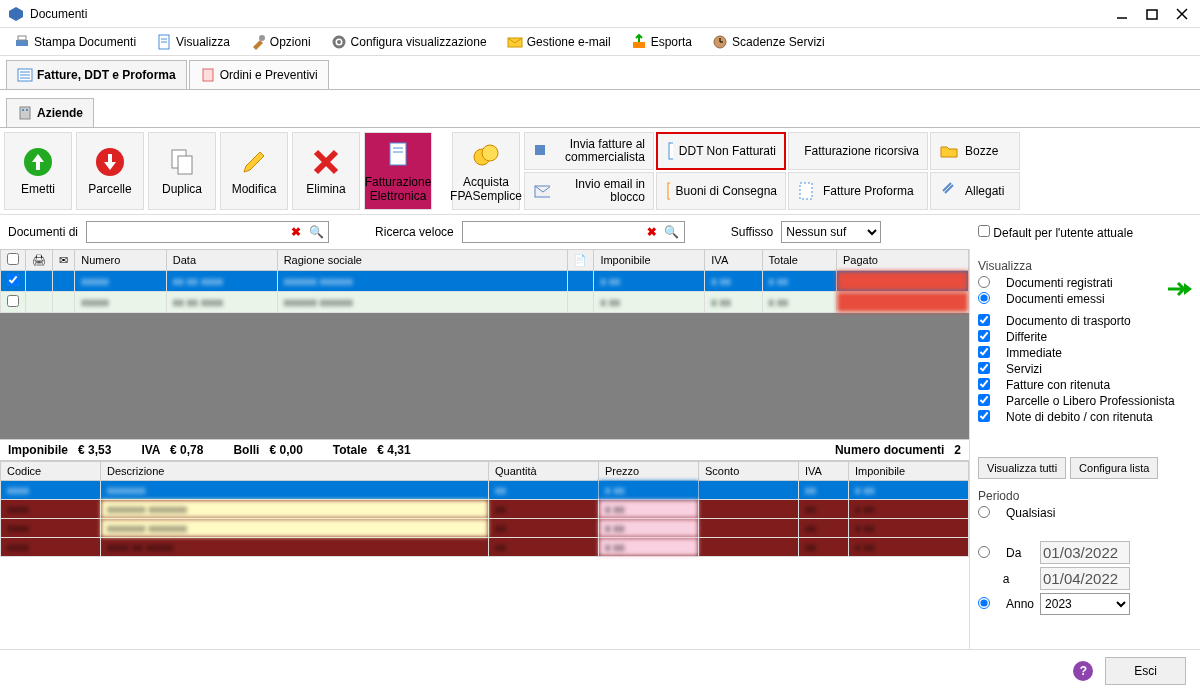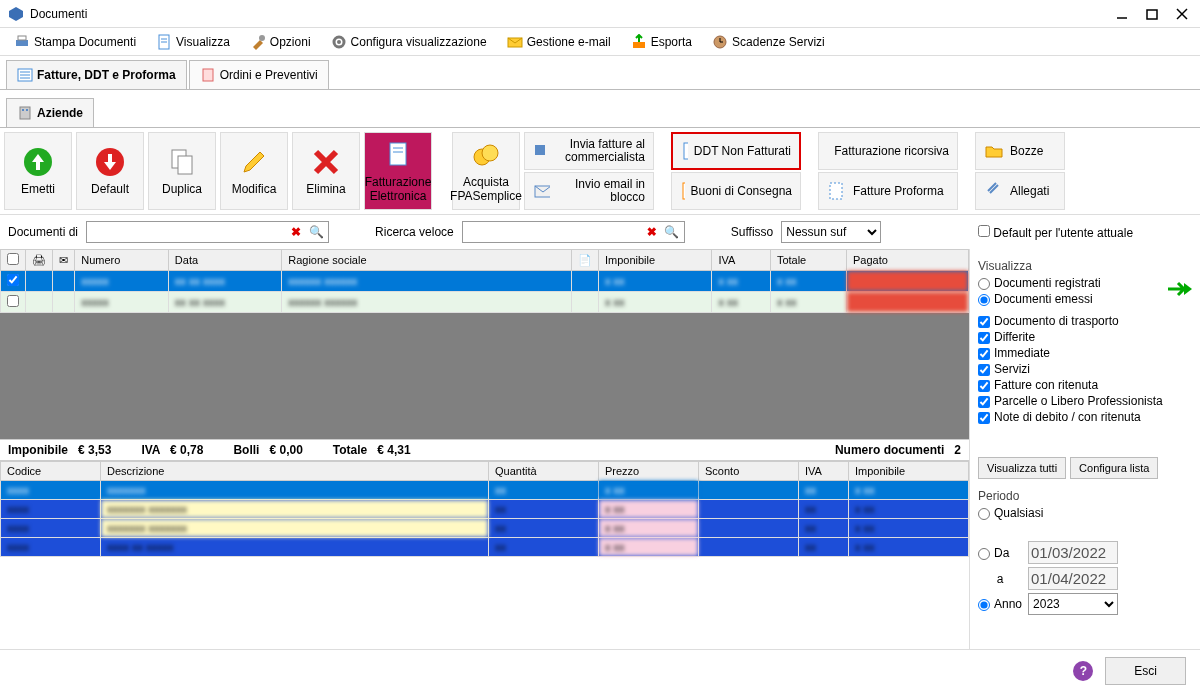--- a/index.html
+++ b/index.html
@@ -12,52 +12,52 @@
 .menubar { height: 28px; display: flex; align-items: center; gap: 8px; padding: 4px 8px; border-bottom: 1px solid #ddd; }
 .menu-item { display: inline-flex; align-items: center; gap: 4px; padding: 2px 6px; cursor: pointer; }
 .tabs { height: 34px; display: flex; align-items: flex-end; padding: 0 6px; border-bottom: 1px solid #bbb; }
 .tab { display: flex; align-items: center; gap: 4px; padding: 6px 10px; border: 1px solid #bbb; border-bottom: none; background: #f5f5f5; cursor: pointer; margin-right: 2px; font-weight: bold; }
 .tab.inactive { font-weight: normal; background: #fafafa; }
 .subtabs { height: 34px; display: flex; align-items: flex-end; padding: 0 6px; border-bottom: 1px solid #bbb; margin-top: 4px; }
 .toolbar { display: flex; padding: 4px; gap: 4px; border-bottom: 1px solid #ddd; }
 .toolbtn { display: flex; flex-direction: column; align-items: center; justify-content: center; width: 68px; height: 78px; border: 1px solid #ddd; background: #f5f5f5; cursor: pointer; text-align: center; font-size: 11px; gap: 4px; }
 .toolbtn.green { background: #be185d; }
 .toolbar-right { display: flex; flex-direction: column; gap: 2px; }
-.toolbar-right-row { display: flex; gap: 17px; }
+.toolbar-right-row { display: flex; gap: 2px; }
 .toolbtn-sm { display: flex; align-items: center; gap: 6px; padding: 4px 8px; border: 1px solid #ddd; background: #f5f5f5; cursor: pointer; height: 38px; white-space: nowrap; font-size: 11px; }
 .toolbtn-sm.highlight { border: 2px solid #d00; }
 .searchbar { display: flex; align-items: center; gap: 8px; padding: 6px 8px; }
 .searchbar label { white-space: nowrap; }
 .search-input-wrap { display: inline-flex; align-items: center; border: 1px solid #999; height: 22px; }
 .search-input-wrap input { border: none; outline: none; padding: 2px 4px; height: 20px; }
 .clear-x { color: #d00; font-weight: bold; padding: 0 4px; cursor: pointer; }
 .mag { padding: 0 4px; cursor: pointer; }
 select { border: 1px solid #999; height: 22px; background: #fff; }
 .main-split { display: flex; flex: 1; min-height: 0; }
 .left-pane { flex: 1; display: flex; flex-direction: column; border-right: 1px solid #ddd; min-width: 0; }
 .right-pane { width: 230px; padding: 6px 8px; overflow: hidden; }
-table { border-collapse: collapse; width: 100%; background: #1d4ed8; }
+table { border-collapse: collapse; width: 100%; background: #7f1d1d; }
 th { background: #f0f0f0; border: 1px solid #ccc; padding: 3px 6px; text-align: left; font-weight: normal; font-size: 11px; }
 td { border: 1px solid #ddd; padding: 3px 6px; font-size: 11px; filter: blur(2px); }
 tr.sel { background: #0078d7; color: #fff; }
 tr.sel td.pag { background: #e74c3c; }
 tr.alt { background: #e8f5e8; }
 tr.alt td.pag { background: #e74c3c; }
 .grid-upper { height: 190px; overflow: auto; background: #808080; }
 .grid-upper table { background: #fff; }
 .totals-bar { display: flex; gap: 30px; padding: 3px 8px; border-top: 1px solid #ccc; border-bottom: 1px solid #ccc; font-weight: bold; font-size: 12px; background: #fff; align-items: center; }
 .totals-bar .spacer { flex: 1; }
 .grid-lower { flex: 1; overflow: auto; }
 .grid-lower tbody tr:first-child { background: #0078d7; }
 .grid-lower tbody tr:first-child td { color: #fff; }
 .grid-lower tbody tr:nth-child(2) td:nth-child(2), .grid-lower tbody tr:nth-child(3) td:nth-child(2) { background: #fff9c4; }
 .grid-lower tbody tr:nth-child(2) td:nth-child(4), .grid-lower tbody tr:nth-child(3) td:nth-child(4), .grid-lower tbody tr td:nth-child(4) { background: #f8d0e0; }
 .grid-lower tbody tr:first-child td:nth-child(4) { background: #0078d7; }
 .right-pane h4 { font-size: 12px; font-weight: normal; color: #444; margin: 4px 0 2px 0; }
-.right-pane label { display: flex; align-items: flex-end; gap: 4px; font-size: 11px; padding: 1px 0; }
+.right-pane label { display: flex; align-items: flex-start; gap: 16px; font-size: 11px; padding: 1px 0; }
 .right-pane .radio-row { display: flex; flex-direction: column; }
 .check-list { height: 140px; overflow-y: scroll; border: none; }
 .btn-row { display: flex; gap: 4px; margin-top: 4px; }
 .btn { border: 1px solid #bbb; background: #f0f0f0; padding: 4px 8px; cursor: pointer; font-size: 11px; }
 .period-grid { display: grid; grid-template-columns: auto 1fr; gap: 3px 6px; align-items: center; margin-top: 20px; }
 .period-grid input[type=text] { width: 90px; border: 1px solid #bbb; background: #f5f5f5; padding: 2px; font-size: 15px; }
 .period-grid select { width: 90px; }
 .footer { height: 42px; display: flex; align-items: center; justify-content: flex-end; gap: 12px; padding: 6px 14px; border-top: 1px solid #ddd; }
 .help-icon { width: 20px; height: 20px; border-radius: 10px; background: #8e44ad; color: #fff; display: flex; align-items: center; justify-content: center; font-weight: bold; cursor: pointer; }
 .btn-esci { padding: 6px 28px; border: 1px solid #bbb; background: #f0f0f0; cursor: pointer; }
@@ -176,21 +176,21 @@
         <circle cx="16" cy="16" r="14" fill="#2a2"></circle>
         <path d="M16 8 L22 16 L18 16 L18 24 L14 24 L14 16 L10 16 Z" fill="#fff"></path>
       </svg>
       <span>Emetti</span>
     </div>
   <div class="toolbtn">
       <svg width="32" height="32">
         <circle cx="16" cy="16" r="14" fill="#d22"></circle>
         <path d="M16 24 L22 16 L18 16 L18 8 L14 8 L14 16 L10 16 Z" fill="#fff"></path>
       </svg>
-      <span>Default</span>
+      <span>Parcelle</span>
     </div>
   <div class="toolbtn">
       <svg width="32" height="32">
         <rect x="6" y="4" width="14" height="18" fill="#fff" stroke="#888"></rect>
         <rect x="12" y="10" width="14" height="18" fill="#fff" stroke="#888"></rect>
       </svg>
       <span>Duplica</span>
     </div>
   <div class="toolbtn">
       <svg width="32" height="32">
@@ -314,21 +314,21 @@
           <th class="cb-cell"><input type="checkbox" style=""></th>
           <th class="cb-cell">🖨</th>
           <th class="cb-cell">✉</th>
           <th>Numero</th>
           <th>Data</th>
           <th style="width:290px">Ragione sociale</th>
           <th class="cb-cell">📄</th>
           <th>Imponibile</th>
           <th>IVA</th>
           <th>Totale</th>
-          <th style="width:122px">Pagato</th>
+          <th style="width:132px">Pagato</th>
         </tr>
           </thead>
         <tbody>
           <tr class="sel">
               <td class="cb-cell" style="filter:none"><input type="checkbox" checked="" style=""></td>
               <td></td>
               <td></td>
               <td>xxxxx</td>
               <td>xx xx xxxx</td>
               <td>xxxxxx xxxxxx</td>

